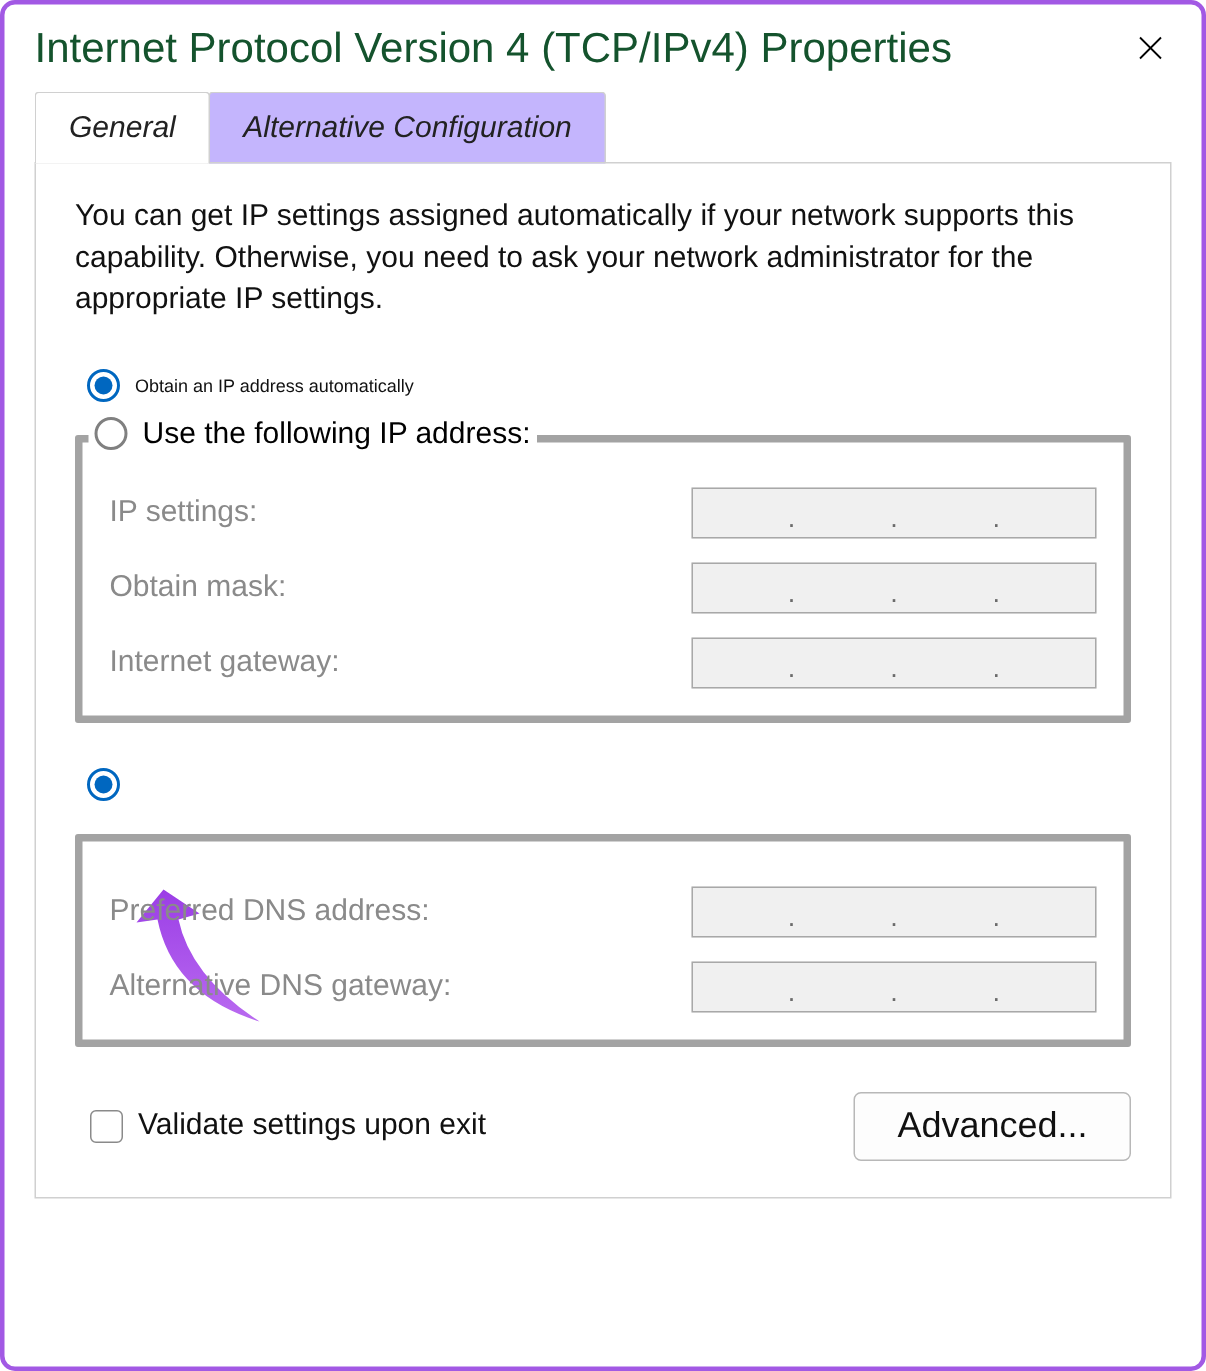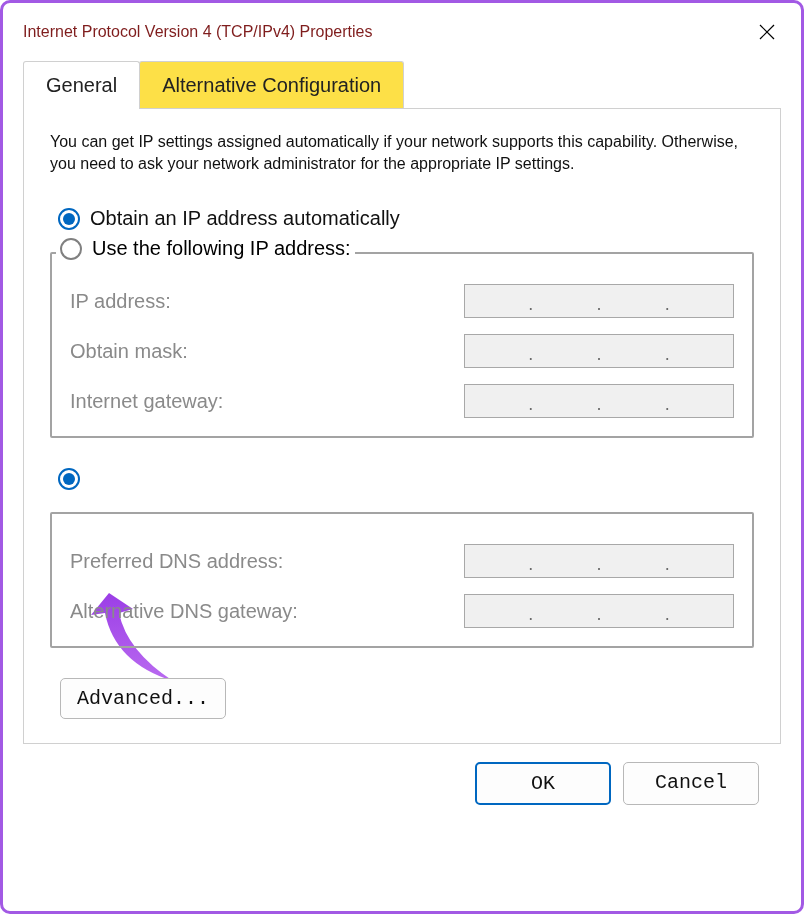--- a/index.html
+++ b/index.html
@@ -15,44 +15,44 @@
     position: relative;
   }
   .titlebar {
     display: flex;
     align-items: center;
     justify-content: space-between;
     height: 58px;
     padding: 0 18px 0 20px;
   }
   .titlebar-title {
-    font-size: 16px;
-    color: #7f1d1d;
+    font-size: 28px;
+    color: #14532d;
   }
   .close-btn {
     width: 32px;
     height: 32px;
     display: flex;
     align-items: center;
     justify-content: center;
     cursor: default;
   }
   .close-btn svg { stroke: #000; stroke-width: 1.2; }
 
   .tab-area {
     padding: 0 20px;
     position: relative;
   }
-  .tab-row { display: flex; }
+  .tab-row { display: flex; font-style: italic; }
   .tab {
     font-size: 20px;
     padding: 12px 22px;
     border: 1px solid #d0d0d0;
     border-bottom: none;
-    background: #fde047;
+    background: #c4b5fd;
     border-top-left-radius: 3px;
     border-top-right-radius: 3px;
     margin-right: -1px;
     color: #222;
     position: relative;
     z-index: 1;
   }
   .tab.active {
     background: #fff;
     z-index: 3;
@@ -60,31 +60,31 @@
 
   .panel {
     border: 1px solid #d0d0d0;
     margin-top: -1px;
     padding: 22px 26px 24px 26px;
     position: relative;
     z-index: 2;
   }
 
   .intro-text {
-    font-size: 16px;
+    font-size: 20px;
     line-height: 1.38;
     color: #111;
     margin-bottom: 32px;
   }
 
   .radio-row {
     display: flex;
     align-items: center;
     gap: 10px;
-    font-size: 20px;
+    font-size: 12px;
     color: #111;
     margin-bottom: 10px;
     padding-left: 8px;
   }
   .radio-circle {
     width: 22px;
     height: 22px;
     border-radius: 50%;
     border: 2px solid #808080;
     display: inline-flex;
@@ -96,21 +96,21 @@
     border-color: #0067c0;
   }
   .radio-dot {
     width: 12px;
     height: 12px;
     border-radius: 50%;
     background: #0067c0;
   }
 
   .fieldset {
-    border: 2px solid #a3a3a3;
+    border: 5px solid #a3a3a3;
     border-radius: 2px;
     padding: 14px 18px 18px 18px;
     margin-bottom: 30px;
     position: relative;
   }
   .fieldset-legend {
     position: absolute;
     top: -17px;
     left: 4px;
     background: #fff;
@@ -161,29 +161,28 @@
     flex-shrink: 0;
   }
   .checkbox-row {
     display: flex;
     align-items: center;
     gap: 10px;
     font-size: 20px;
     color: #111;
   }
   .btn {
-    font-size: 20px;
-    padding: 8px 16px;
+    font-size: 24px;
+    padding: 8px 28px;
     border: 1px solid #b8b8b8;
     border-radius: 5px;
     background: #fdfdfd;
     color: #111;
     min-width: 136px;
     text-align: center;
-    font-family: Liberation Mono, monospace;
   }
   .btn.primary {
     border: 2px solid #0067c0;
   }
 
   .dialog-buttons {
     display: flex;
     gap: 12px;
     justify-content: flex-end;
     padding: 18px 22px 0 0;
@@ -227,21 +226,21 @@
       <span>Obtain an IP address automatically</span>
     </div>
 
     <div class="fieldset" style="margin-top:22px;">
       <div class="fieldset-legend">
         <span class="radio-circle"></span>
         <span>Use the following IP address:</span>
       </div>
 
       <div class="field-row">
-        <span class="field-label">IP address:</span>
+        <span class="field-label">IP settings:</span>
         <div class="ip-input">
             <span>.</span>
             <span>.</span>
             <span>.</span>
           </div>
       </div>
       <div class="field-row">
         <span class="field-label">Obtain mask:</span>
         <div class="ip-input">
             <span>.</span>
@@ -279,29 +278,29 @@
         <span class="field-label">Alternative DNS gateway:</span>
         <div class="ip-input">
             <span>.</span>
             <span>.</span>
             <span>.</span>
           </div>
       </div>
     </div>
 
     <div class="bottom-row">
+      <div class="checkbox-row">
+        <span class="checkbox-box"></span>
+        <span>Validate settings upon exit</span>
+      </div>
       <div class="btn">Advanced...</div>
     </div>
 
   </div>
 
-  <div class="dialog-buttons">
-    <div class="btn primary">OK</div>
-    <div class="btn">Cancel</div>
-  </div>
 </div>
 
 <svg class="arrow-annot" width="110" height="110" viewBox="0 0 110 110">
   <defs>
     <linearGradient id="g" x1="0" y1="1" x2="0" y2="0">
       <stop offset="0" stop-color="#b96af0"></stop>
       <stop offset="1" stop-color="#9b3ee6"></stop>
     </linearGradient>
   </defs>
   <path d="M 22 8 L 4 30 L 18 28 Q 28 78 86 96 Q 40 66 32 28 L 46 24 Z" fill="url(#g)"></path>

